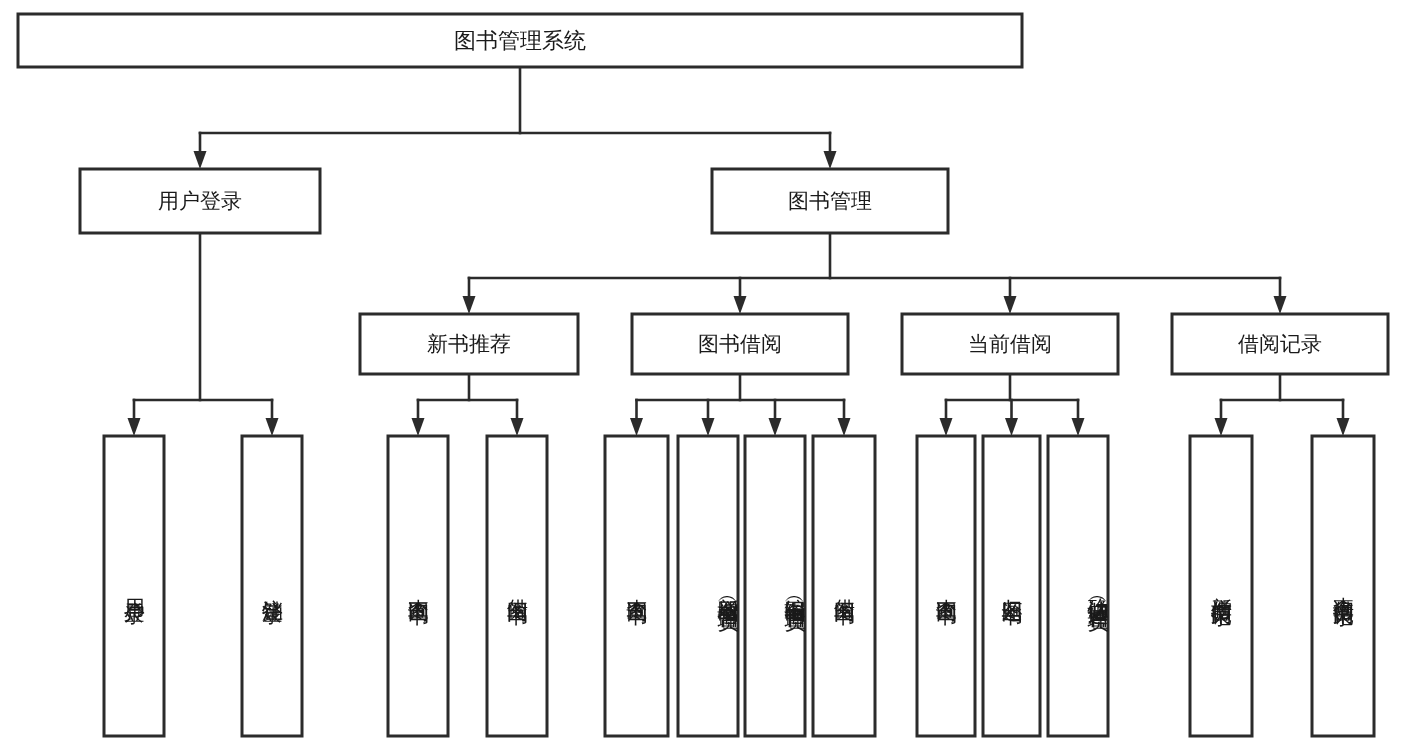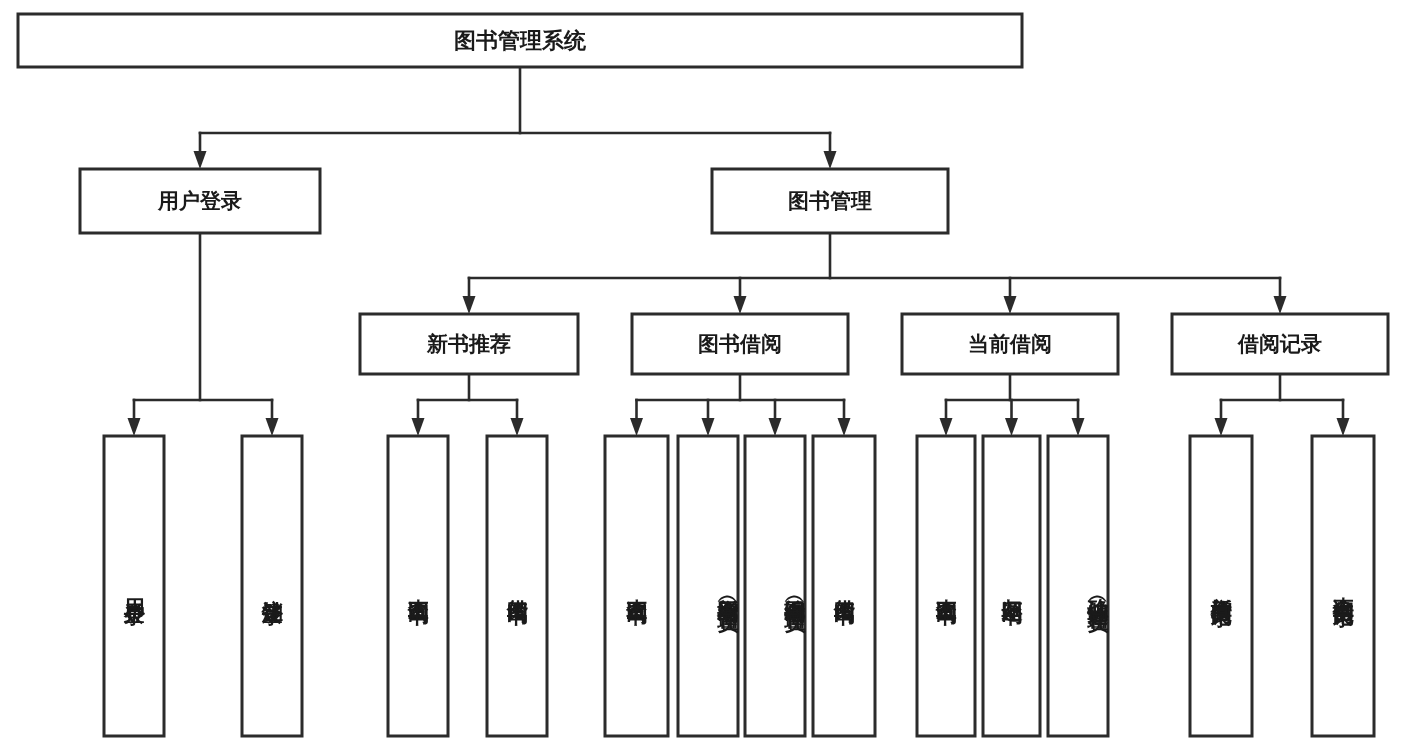--- a/index.html
+++ b/index.html
@@ -1,17 +1,17 @@
 <!DOCTYPE html>
 <html><head>
 <meta charset="utf-8">
 <style>
   html,body{margin:0;padding:0;background:#ffffff;}
   body{width:1405px;height:747px;overflow:hidden;font-family:"DejaVu Sans","Liberation Sans",sans-serif;}
-  #stage{position:relative;width:1405px;height:618px;background:#fff;font-weight:bold;}
+  #stage{position:relative;width:1405px;height:618px;background:#fff;}
   svg#diagram{position:absolute;left:0;top:0;width:1405px;height:747px;}
   .node-rect{fill:#ffffff;stroke:#2b2b2b;stroke-width:3;}
   .conn{stroke:#2b2b2b;stroke-width:2.6;fill:none;stroke-linecap:square;}
   .arrowhead{fill:#2b2b2b;stroke:none;}
   .node-label-h{font-family:"DejaVu Sans","Liberation Sans",sans-serif;font-size:21px;fill:#1a1a1a;text-anchor:middle;dominant-baseline:middle;}
   .node-label-title{font-family:"DejaVu Sans","Liberation Sans",sans-serif;font-size:22px;fill:#1a1a1a;text-anchor:middle;dominant-baseline:middle;}
   .vlabel{position:absolute;display:flex;align-items:center;justify-content:center;
           writing-mode:vertical-rl;text-orientation:upright;
           font-family:"DejaVu Sans","Liberation Sans",sans-serif;font-size:21px;color:#1a1a1a;
           letter-spacing:2px;line-height:1;pointer-events:none;white-space:nowrap;}

